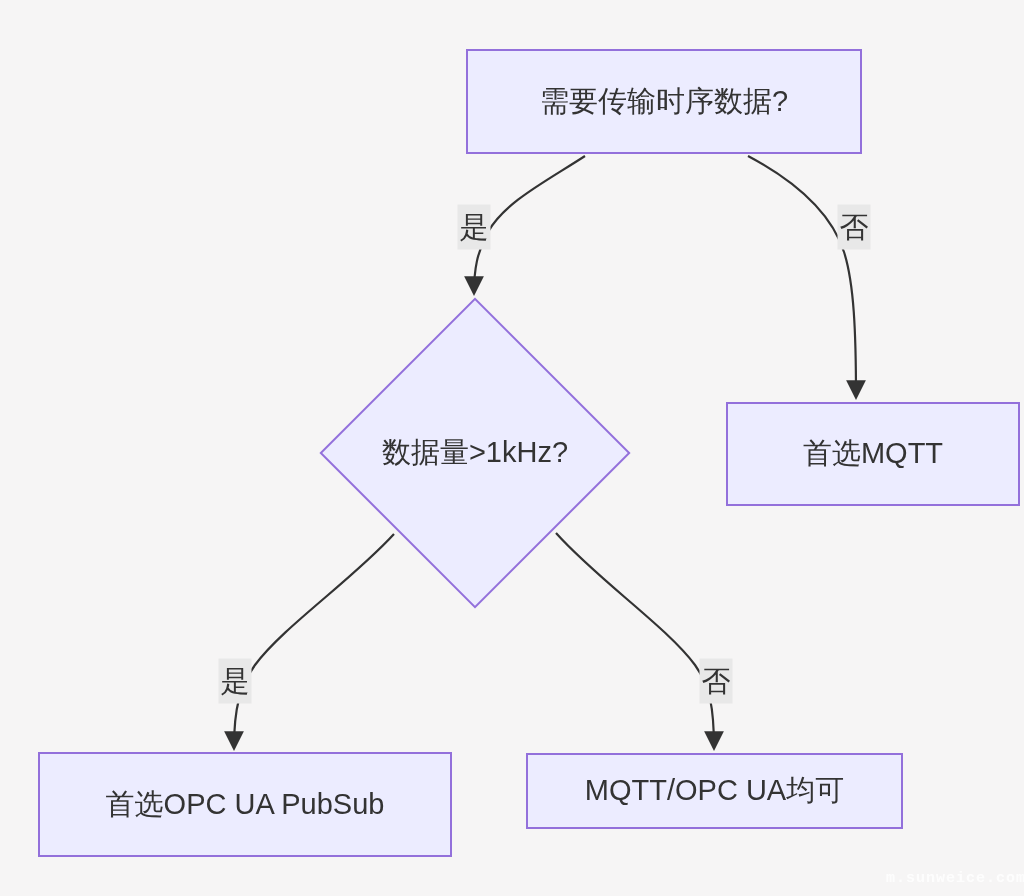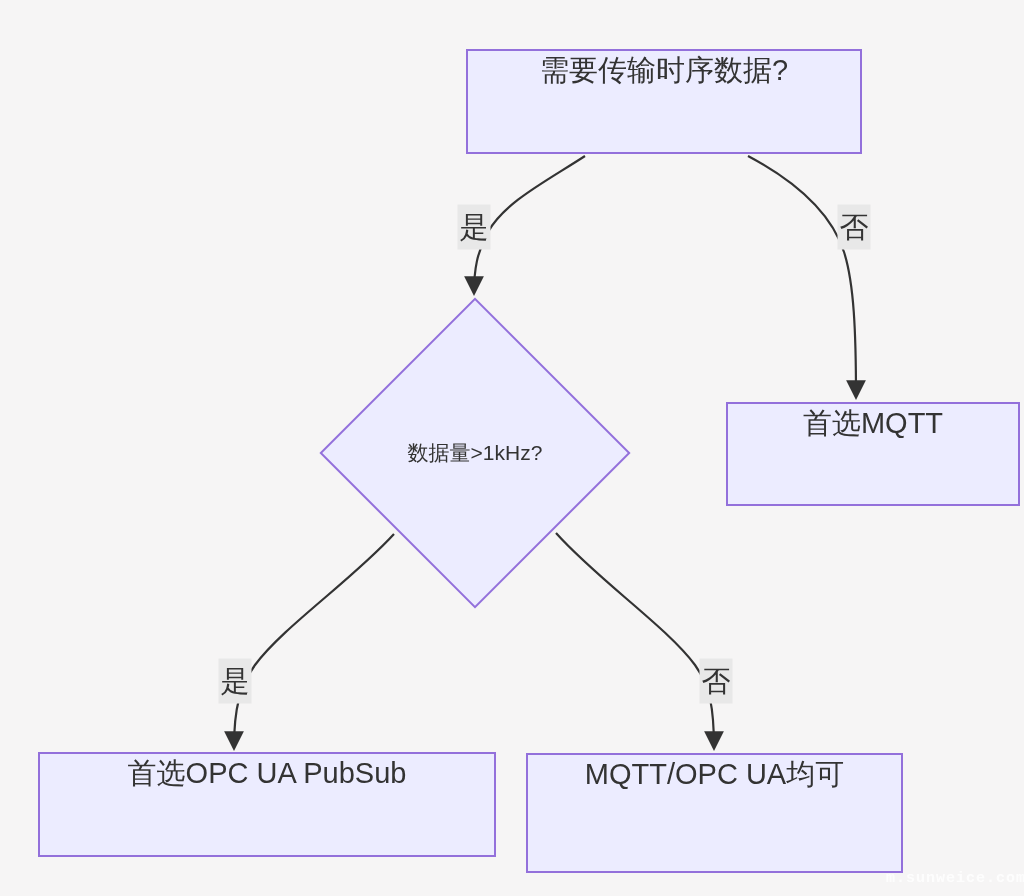--- a/index.html
+++ b/index.html
@@ -19,20 +19,21 @@
   }
   .edge-path {
     fill: none;
     stroke: var(--edge-color, #333333);
     stroke-width: 2.2px;
   }
   .arrow-fill { fill: var(--edge-color, #333333); }
   .node {
     position: absolute;
     display: flex;
+    align-items: center;
     justify-content: center;
     background: var(--node-fill, #ececff);
     border: 2px solid var(--node-border, #9370db);
     font-size: 29px;
     white-space: nowrap;
     box-sizing: border-box;
   }
   .diamond-wrap {
     position: absolute;
     left: 365px; top: 343px;
@@ -45,21 +46,21 @@
     border: 2px solid var(--node-border, #9370db);
     transform: rotate(45deg);
     box-sizing: border-box;
   }
   .diamond-label {
     position: absolute;
     inset: 0;
     display: flex;
     align-items: center;
     justify-content: center;
-    font-size: 21px;
+    font-size: 29px;
     white-space: nowrap;
   }
   .edge-label {
     position: absolute;
     transform: translate(-50%, -50%);
     background: var(--edge-label-bg, #e8e8e8);
     font-size: 29px;
     line-height: 1.55;
     padding: 0 2px;
     white-space: nowrap;
@@ -99,25 +100,25 @@
 
   <div class="diamond-wrap">
     <div class="diamond-shape"></div>
     <div class="diamond-label">数据量&gt;1kHz?</div>
   </div>
 
   <div class="node" style="left:726px; top:402px; width:294px; height:104px;">
     <span>首选MQTT</span>
   </div>
 
-  <div class="node" style="left:38px; top:752px; width:458px; height:105px;">
+  <div class="node" style="left:38px; top:752px; width:414px; height:105px;">
     <span>首选OPC UA PubSub</span>
   </div>
 
-  <div class="node" style="left:526px; top:753px; width:377px; height:120px;">
+  <div class="node" style="left:526px; top:753px; width:377px; height:76px;">
     <span>MQTT/OPC UA均可</span>
   </div>
 
   <div class="edge-label" style="left:474px; top:227px;">是</div>
   <div class="edge-label" style="left:854px; top:227px;">否</div>
   <div class="edge-label" style="left:235px; top:681px;">是</div>
   <div class="edge-label" style="left:716px; top:681px;">否</div>
 
   <div class="watermark">m.sunweice.com</div>
 </div>

